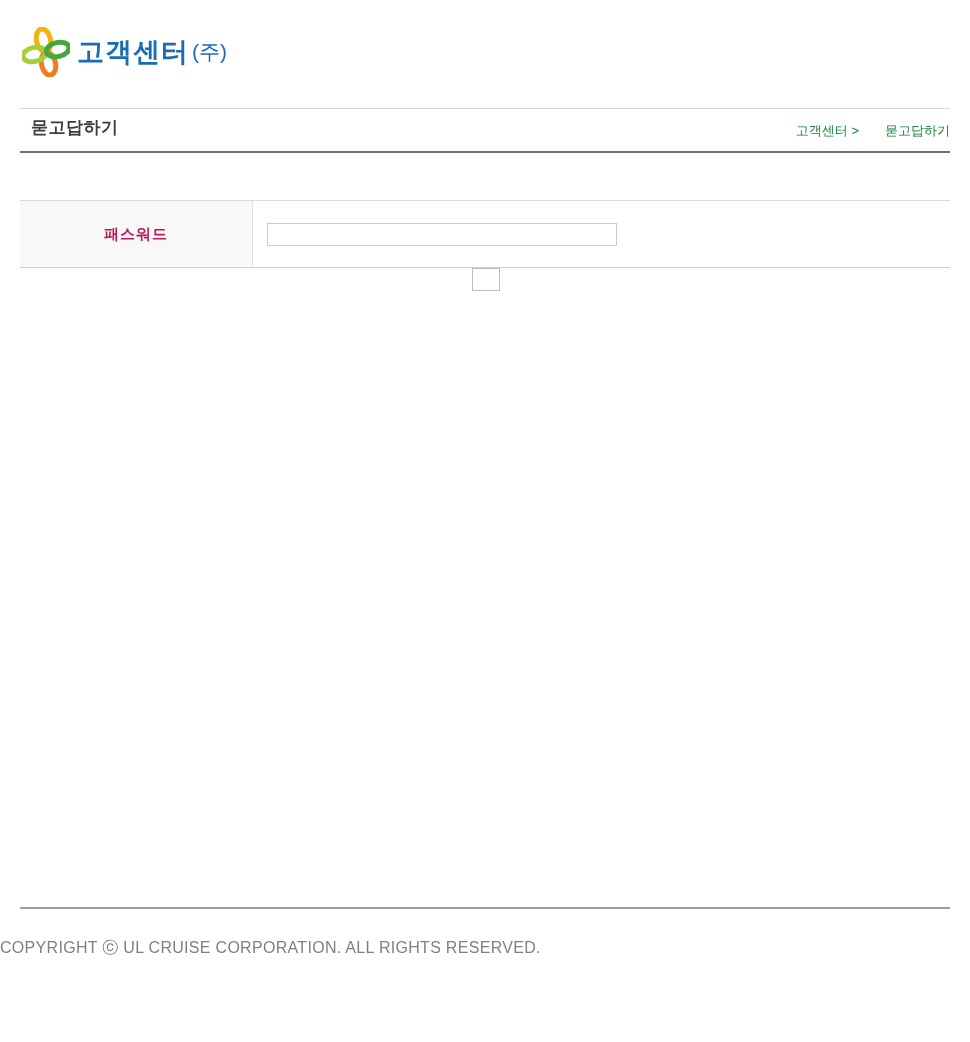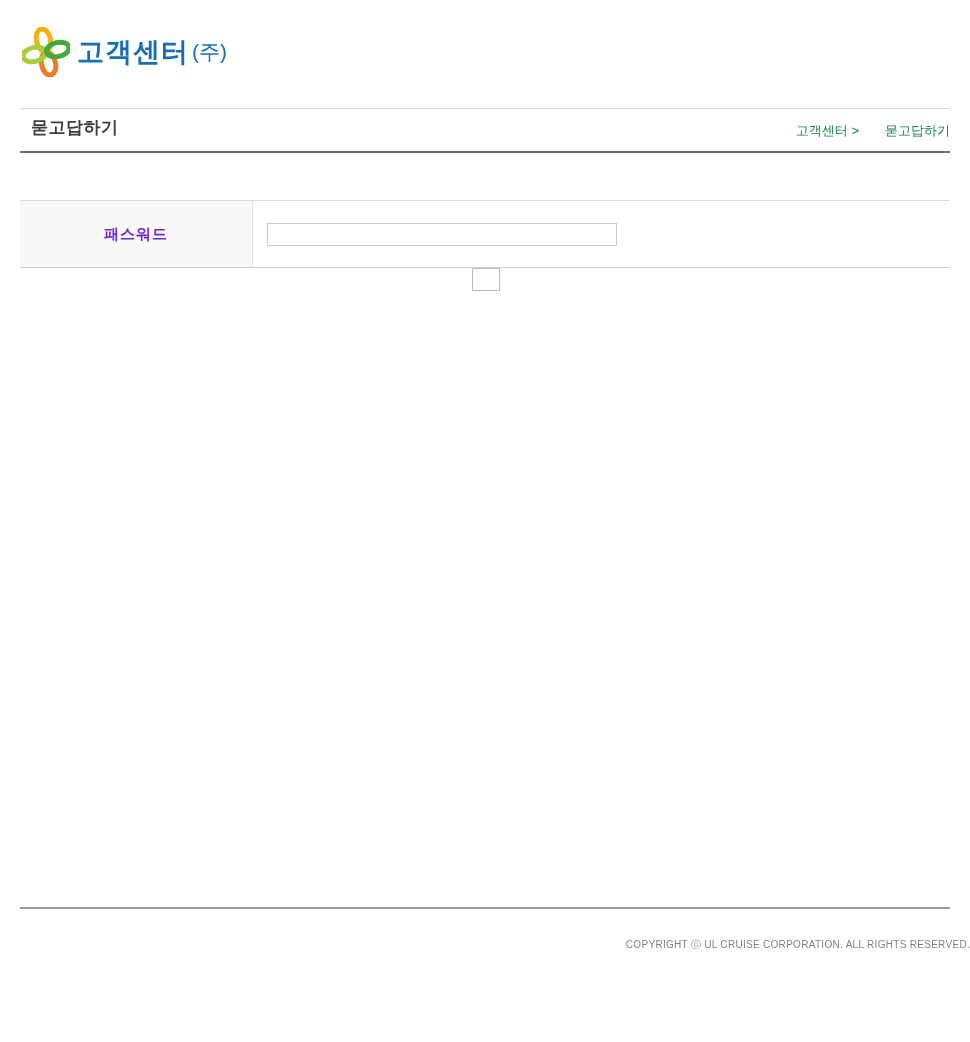--- a/index.html
+++ b/index.html
@@ -78,21 +78,21 @@
     width: 233px;
     background: #f8f8f8;
     border-right: 1px solid #e2e2e2;
     display: flex;
     align-items: center;
     justify-content: center;
   }
   .pw-label {
     font-size: 15px;
     font-weight: bold;
-    color: #6d28d9;
+    color: #be185d;
     letter-spacing: 1px;
   }
   .pw-input-cell {
     flex: 1;
     display: flex;
     align-items: center;
     padding-left: 14px;
   }
   .pw-input {
     width: 350px;
@@ -117,22 +117,22 @@
     font-size: 11px;
     color: #555;
     padding: 0;
   }
   
   .footer-text {
     position: absolute;
     left: 0;
     top: 938px;
     width: 100%;
-    text-align: right;
-    font-size: 10px;
+    text-align: left;
+    font-size: 16px;
     color: #808080;
     letter-spacing: 0.3px;
   }
 </style>
 </head>
 <body>
 
 <div class="page">
 
   <div class="logo">

